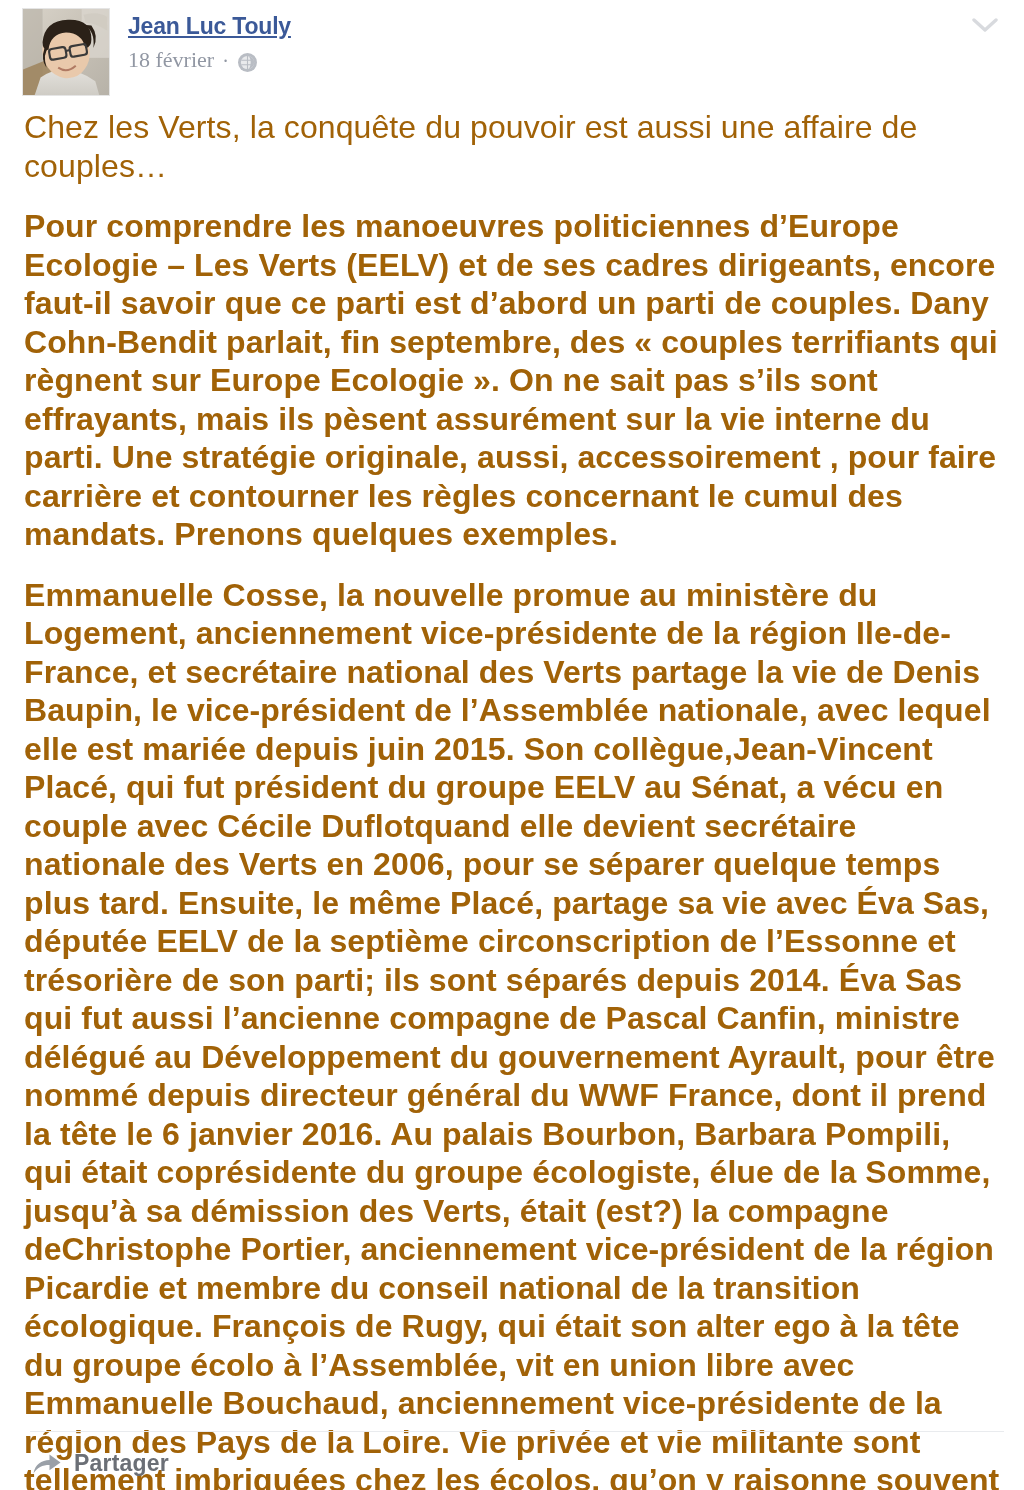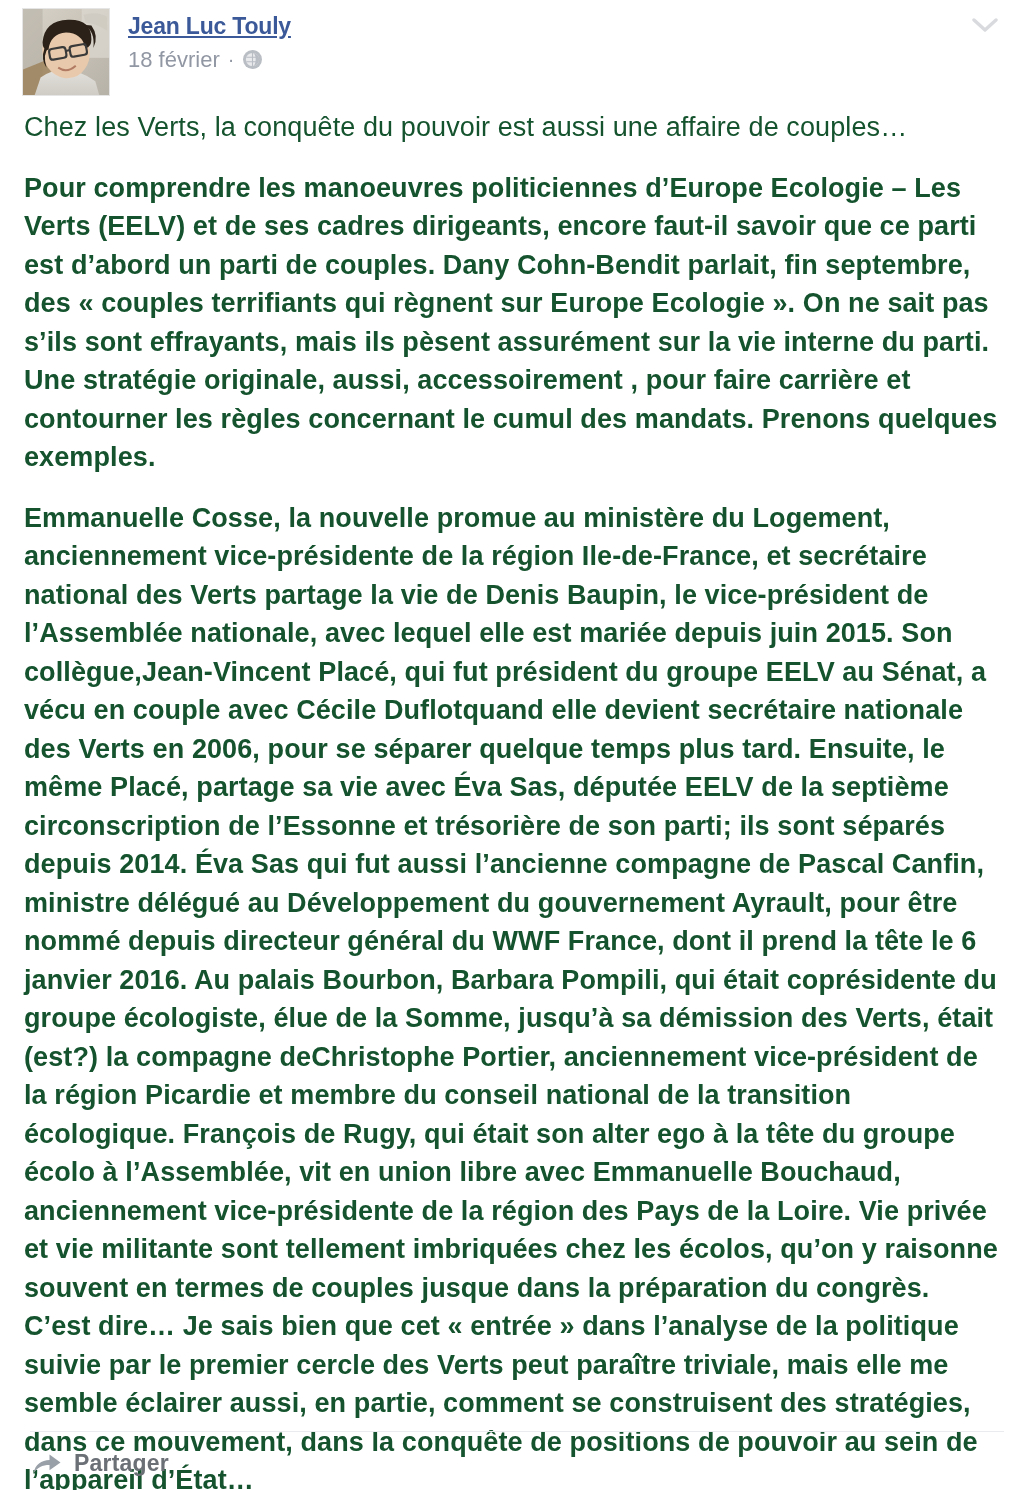--- a/index.html
+++ b/index.html
@@ -59,24 +59,25 @@
     font-weight: bold;
     color: #3b5998;
     line-height: 1.1;
     letter-spacing: -0.2px;
     white-space: nowrap;
   }
 
   .meta-line {
     margin-top: 9px;
     display: flex;
-    align-items: flex-start;
+    align-items: flex-end;
     font-size: 22px;
     color: #9197a3;
     line-height: 1.1;
+    font-family: Liberation Serif, serif;
   }
   .meta-sep {
     margin: 0 8px;
     color: #9197a3;
     font-size: 20px;
   }
   .globe-icon {
     display: inline-block;
     width: 21px;
     height: 21px;
@@ -97,23 +98,23 @@
     cursor: pointer;
   }
   .chevron-btn svg { display: block; }
 
   
   .post-body {
     padding: 0 22px 0 24px;
     box-sizing: border-box;
   }
   .para {
-    font-size: 27px;
+    font-size: 32px;
     line-height: 38.5px;
-    color: #14532d;
+    color: #a16207;
     margin: 0;
     letter-spacing: 0.1px;
     text-align: left;
   }
   .para + .para { margin-top: 22px; font-weight: bold; }
   .para-intro { margin-top: 16px; }
 
   
   .post-footer {
     position: absolute;

